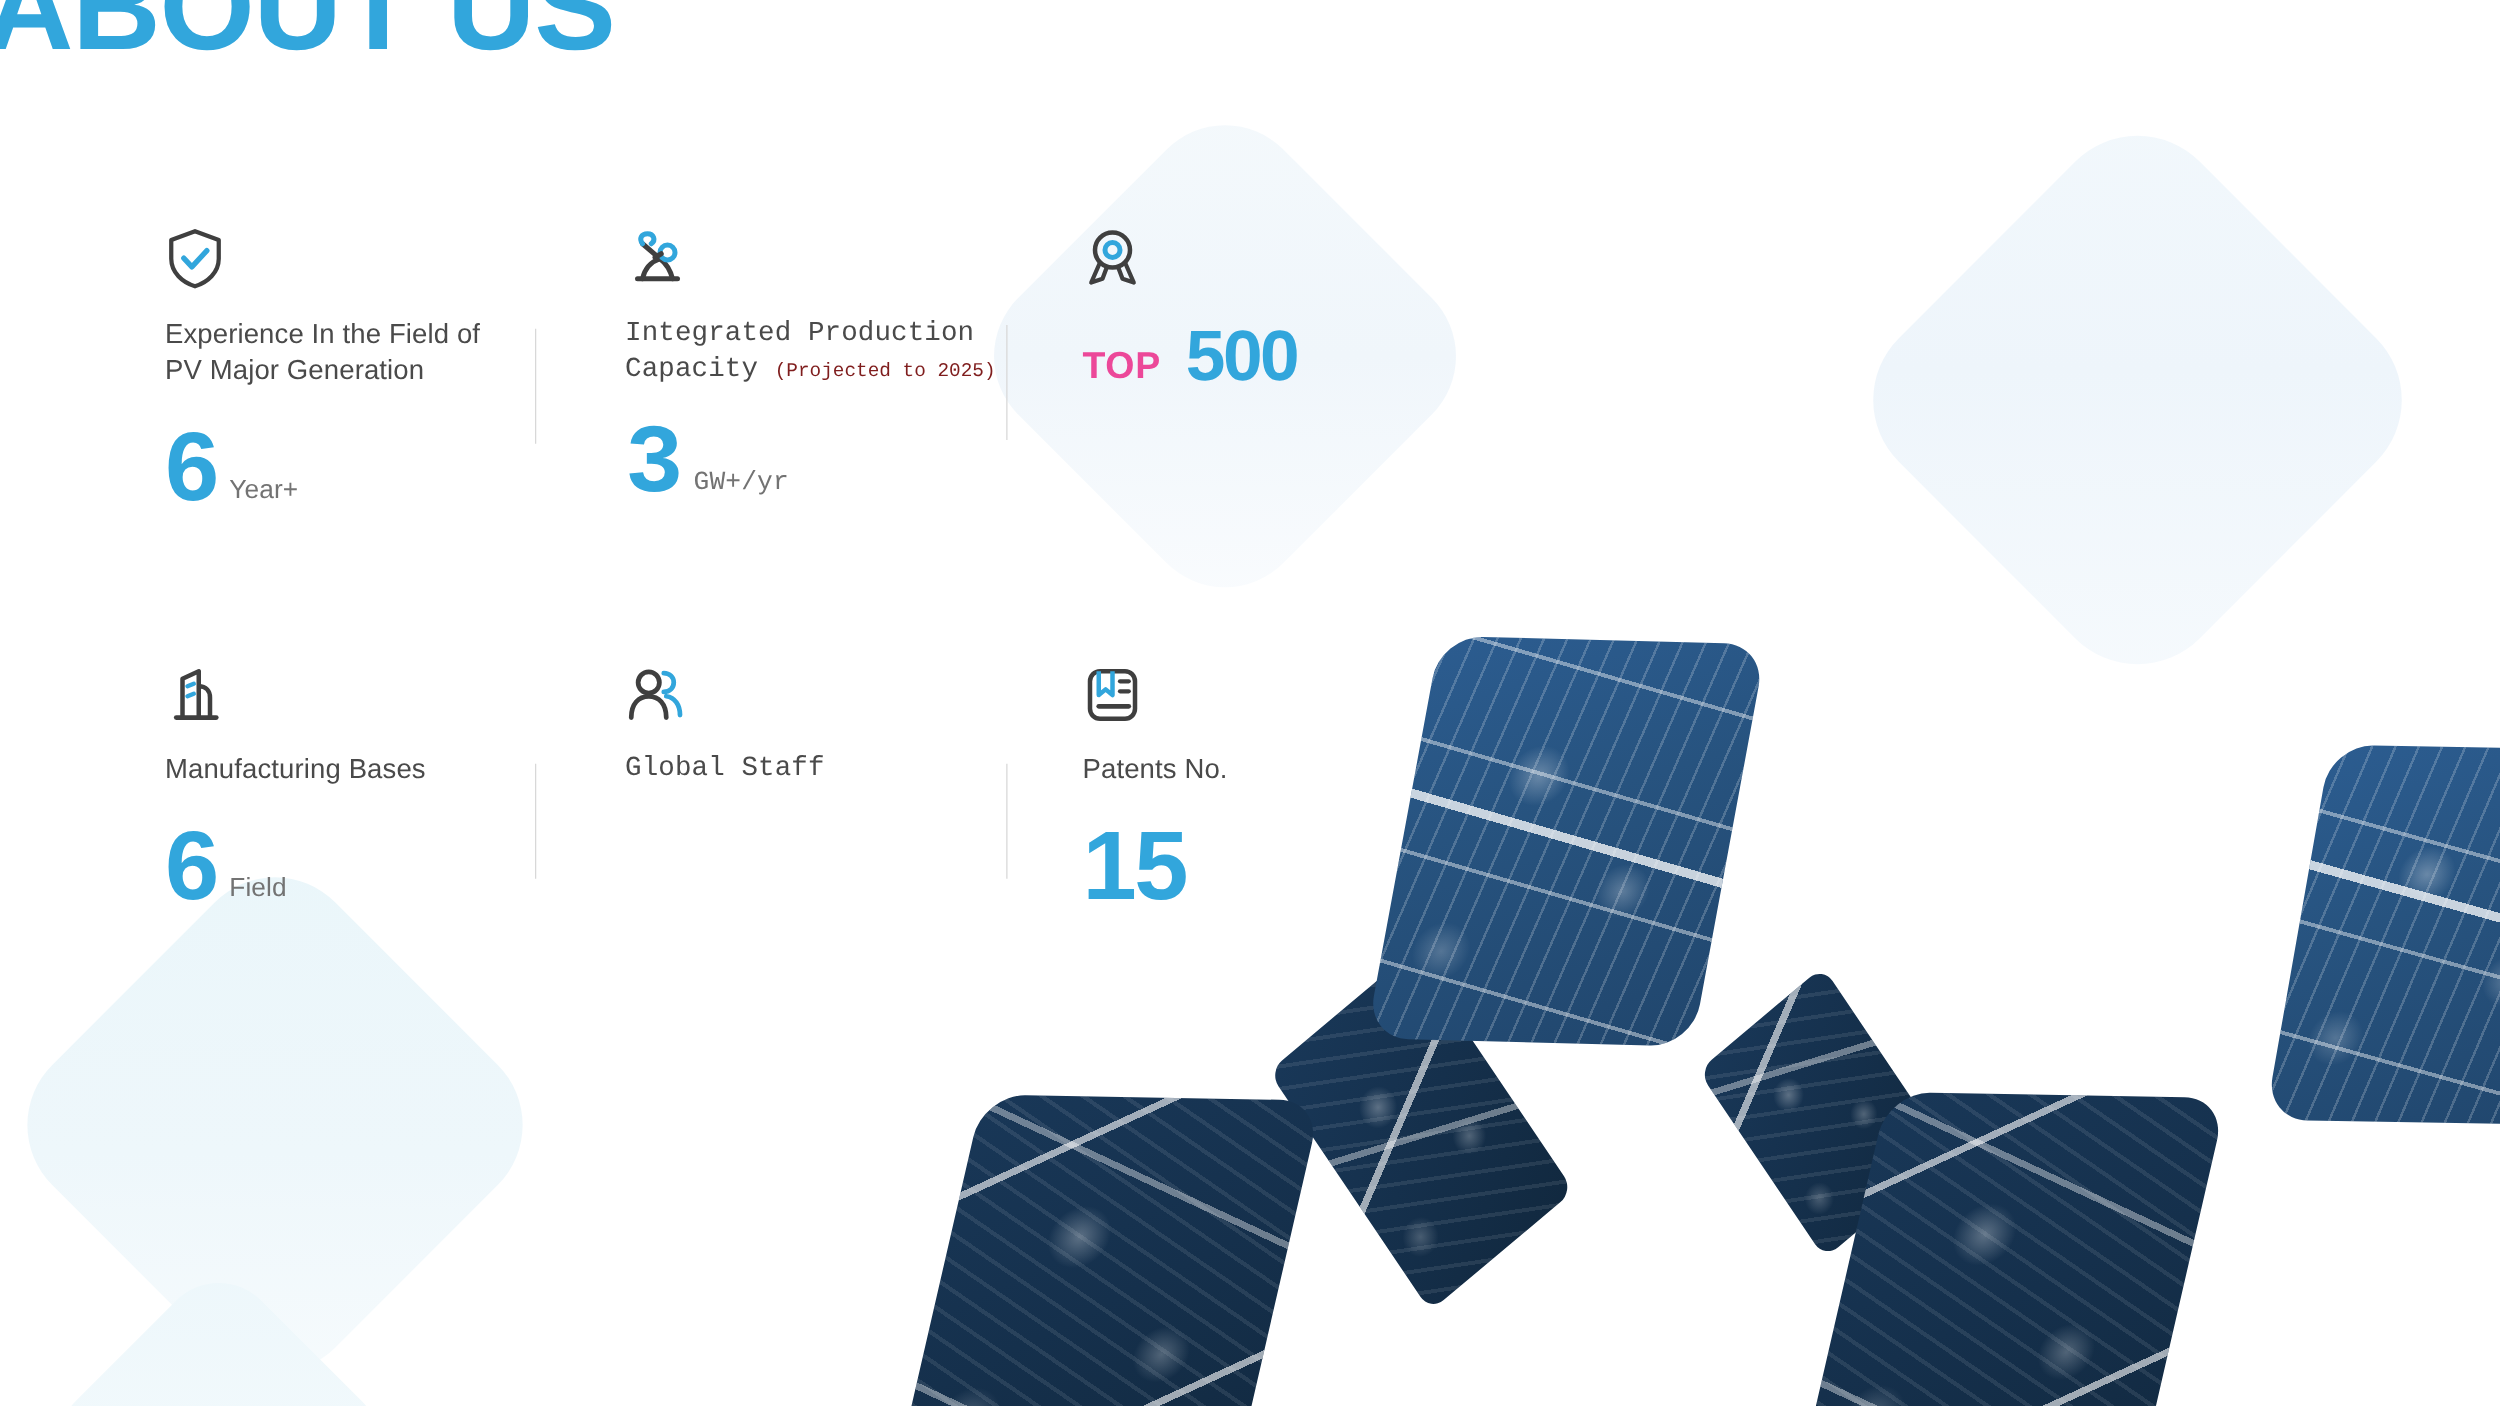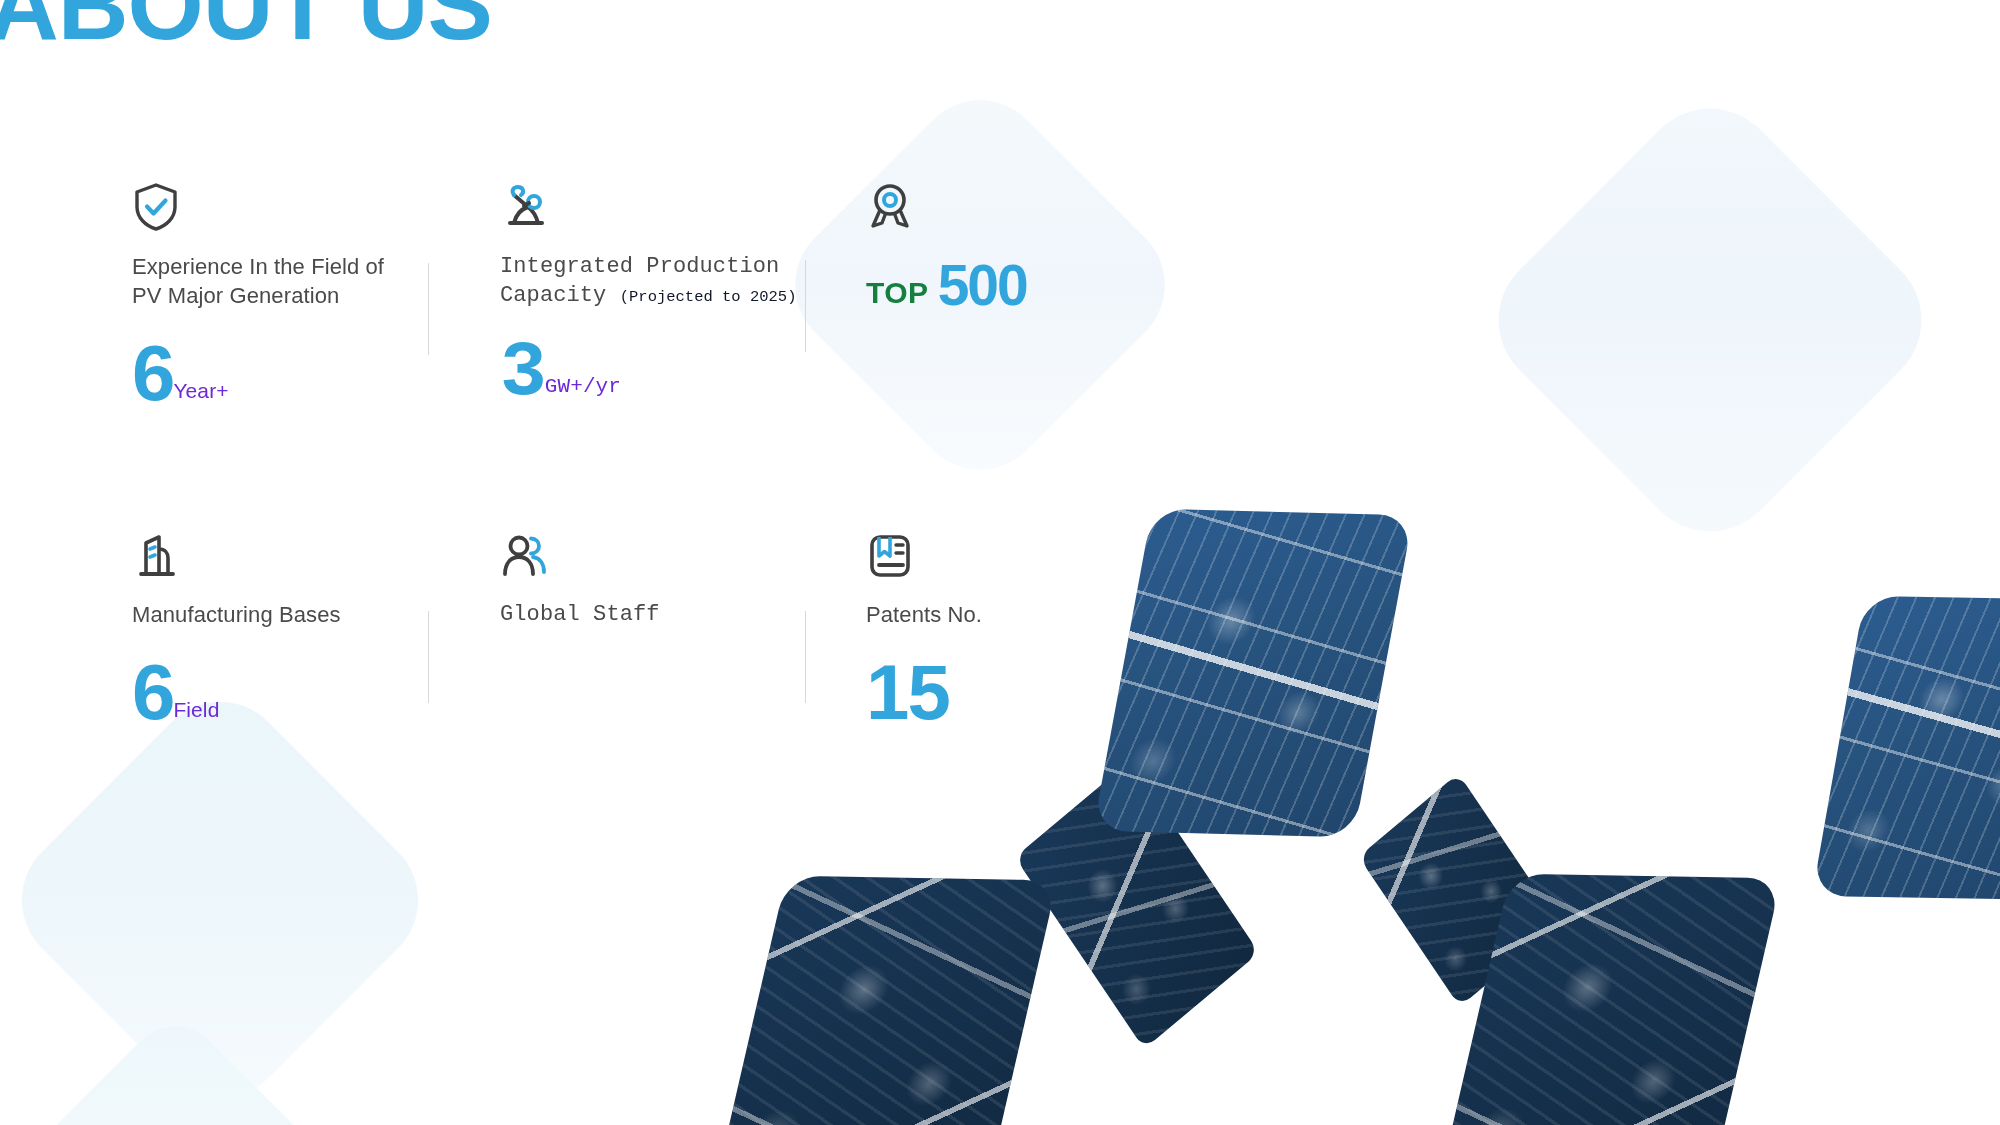--- a/index.html
+++ b/index.html
@@ -84,50 +84,51 @@
 
   .stat-label {
     font-size:22px;
     line-height:1.32;
     color:#4a4a4a;
     letter-spacing:0.1px;
     font-weight:400;
   }
   .stat-label .note {
     font-size:15.5px;
-    color:#0f172a;
+    color:#7f1d1d;
     letter-spacing:0;
   }
 
   .stat-value {
     margin-top:26px;
     display:flex;
     align-items:baseline;
     line-height:0.95;
     white-space:nowrap;
   }
   .stat-value .prefix {
     font-size:30px;
     font-weight:bold;
-    color:#15803d;
+    color:#ec4899;
     letter-spacing:0.5px;
-    margin-right:9px;
+    margin-right:20px;
     position:relative;
     top:-2px;
   }
   .stat-value .num {
     font-size:78px;
     font-weight:bold;
     color:#32a6dc;
     letter-spacing:-2px;
   }
   .stat-value .num.big { font-size:57px; }
   .stat-value .unit {
     font-size:21px;
-    color:#6d28d9;
+    color:#737373;
+    margin-left:10px;
     letter-spacing:0.1px;
     position:relative;
     top:-2px;
   }
   .stat-value .plus {
     font-size:26px;
     font-weight:bold;
     color:#32a6dc;
     margin-left:4px;
     position:relative;

